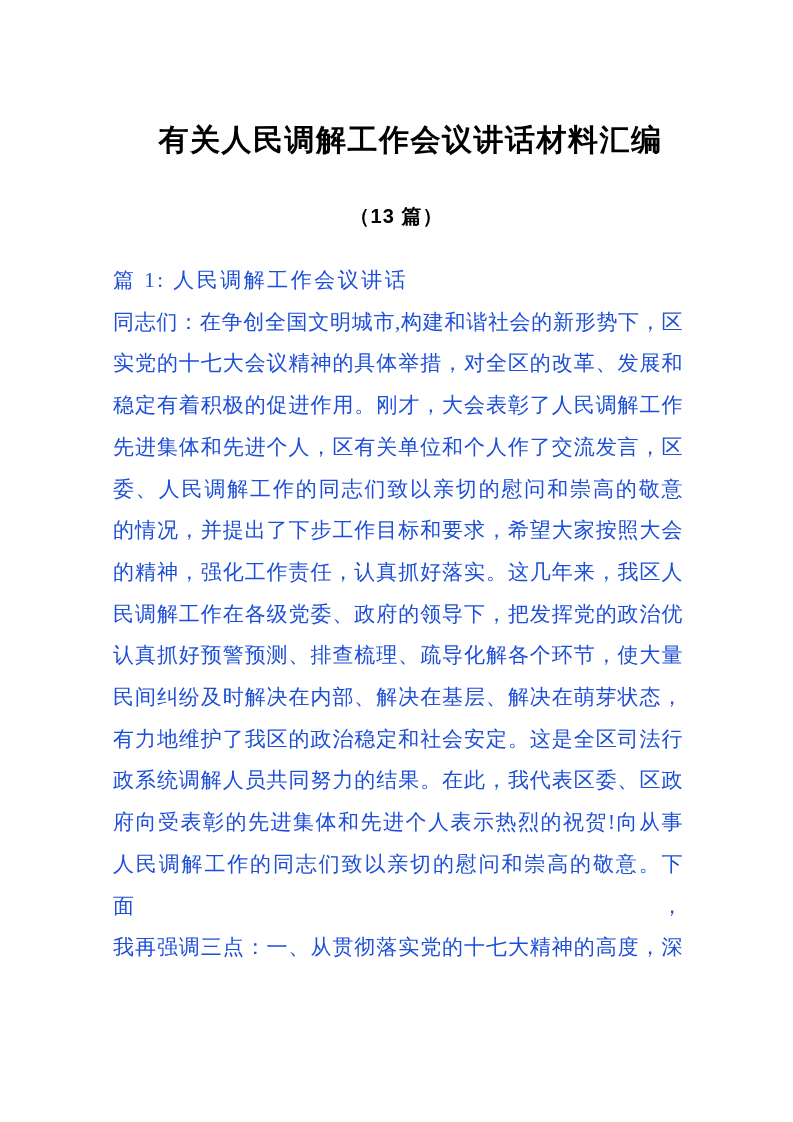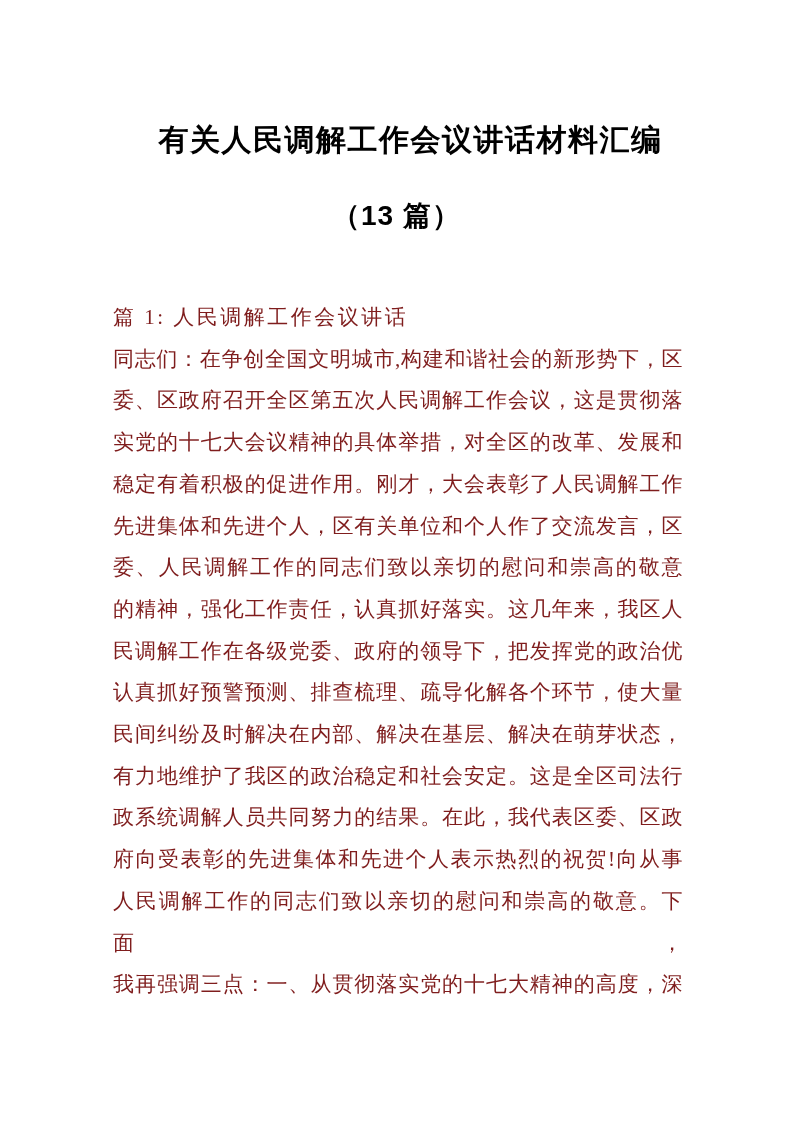--- a/index.html
+++ b/index.html
@@ -29,35 +29,34 @@
     color: #000000;
   }
   .doc-subtitle {
     position: absolute;
     top: 197px;
     left: 0;
     width: 793px;
     text-align: center;
     font-family: "Liberation Sans", "DejaVu Sans", sans-serif;
     font-weight: bold;
-    font-size: 28px;
+    font-size: 20px;
     line-height: 38px;
     letter-spacing: 1px;
     color: #000000;
   }
   .body-text {
     position: absolute;
     top: 260px;
     left: 113px;
     width: 570px;
     font-family: "Liberation Serif", "DejaVu Serif", serif;
     font-size: 21px;
     line-height: 41.7px;
-    color: #7f1d1d;
-    margin-top: 37px;
+    color: #1d4ed8;
   }
   .section-heading {
     text-align: left;
     letter-spacing: 2.5px;
     white-space: nowrap;
   }
   .body-lines .body-line {
     text-align: justify;
     text-align-last: justify;
     text-justify: inter-character;
@@ -70,25 +69,25 @@
 <div class="page">
 
   <div class="doc-title">有关人民调解工作会议讲话材料汇编</div>
 
   <div class="doc-subtitle">（13 篇）</div>
 
   <div class="body-text">
     <div class="section-heading">篇 1: 人民调解工作会议讲话</div>
     <div class="body-lines">
         <div class="body-line">同志们：在争创全国文明城市,构建和谐社会的新形势下，区</div>
-        <div class="body-line">委、区政府召开全区第五次人民调解工作会议，这是贯彻落</div>
         <div class="body-line">实党的十七大会议精神的具体举措，对全区的改革、发展和</div>
         <div class="body-line">稳定有着积极的促进作用。刚才，大会表彰了人民调解工作</div>
         <div class="body-line">先进集体和先进个人，区有关单位和个人作了交流发言，区</div>
         <div class="body-line">委、人民调解工作的同志们致以亲切的慰问和崇高的敬意</div>
+        <div class="body-line">的情况，并提出了下步工作目标和要求，希望大家按照大会</div>
         <div class="body-line">的精神，强化工作责任，认真抓好落实。这几年来，我区人</div>
         <div class="body-line">民调解工作在各级党委、政府的领导下，把发挥党的政治优</div>
         <div class="body-line">认真抓好预警预测、排查梳理、疏导化解各个环节，使大量</div>
         <div class="body-line">民间纠纷及时解决在内部、解决在基层、解决在萌芽状态，</div>
         <div class="body-line">有力地维护了我区的政治稳定和社会安定。这是全区司法行</div>
         <div class="body-line">政系统调解人员共同努力的结果。在此，我代表区委、区政</div>
         <div class="body-line">府向受表彰的先进集体和先进个人表示热烈的祝贺!向从事</div>
         <div class="body-line">人民调解工作的同志们致以亲切的慰问和崇高的敬意。下面，</div>
         <div class="body-line">我再强调三点：一、从贯彻落实党的十七大精神的高度，深</div>
       </div>

